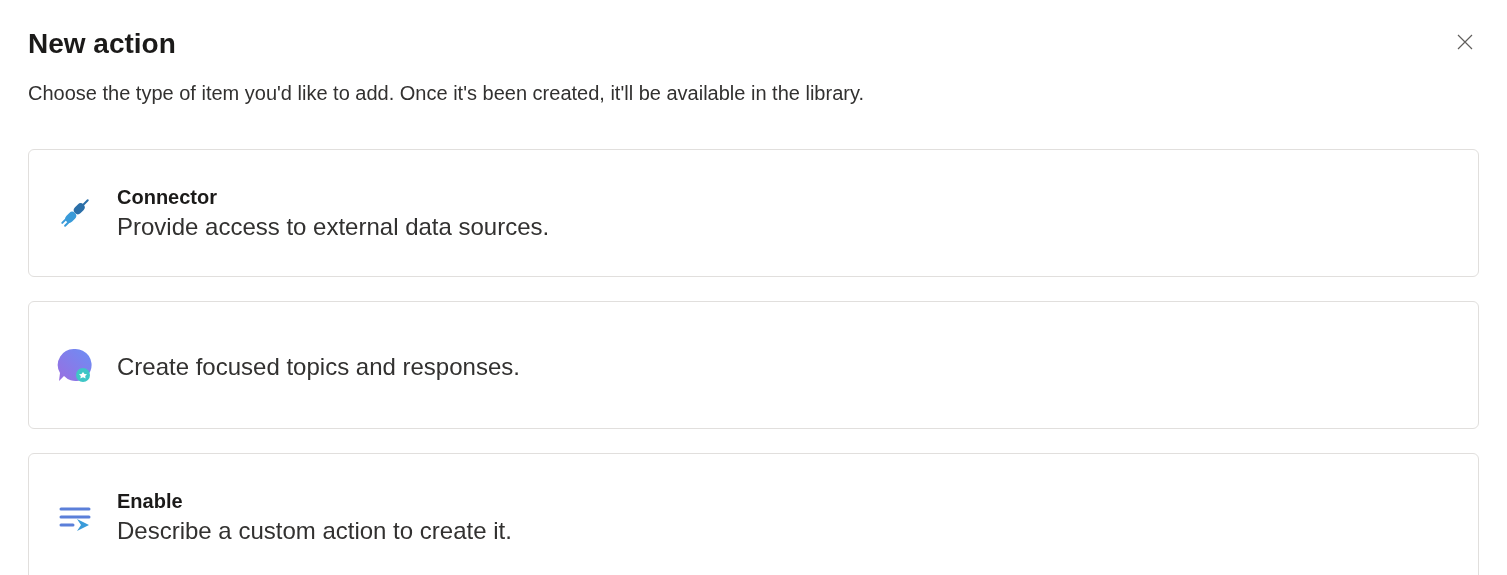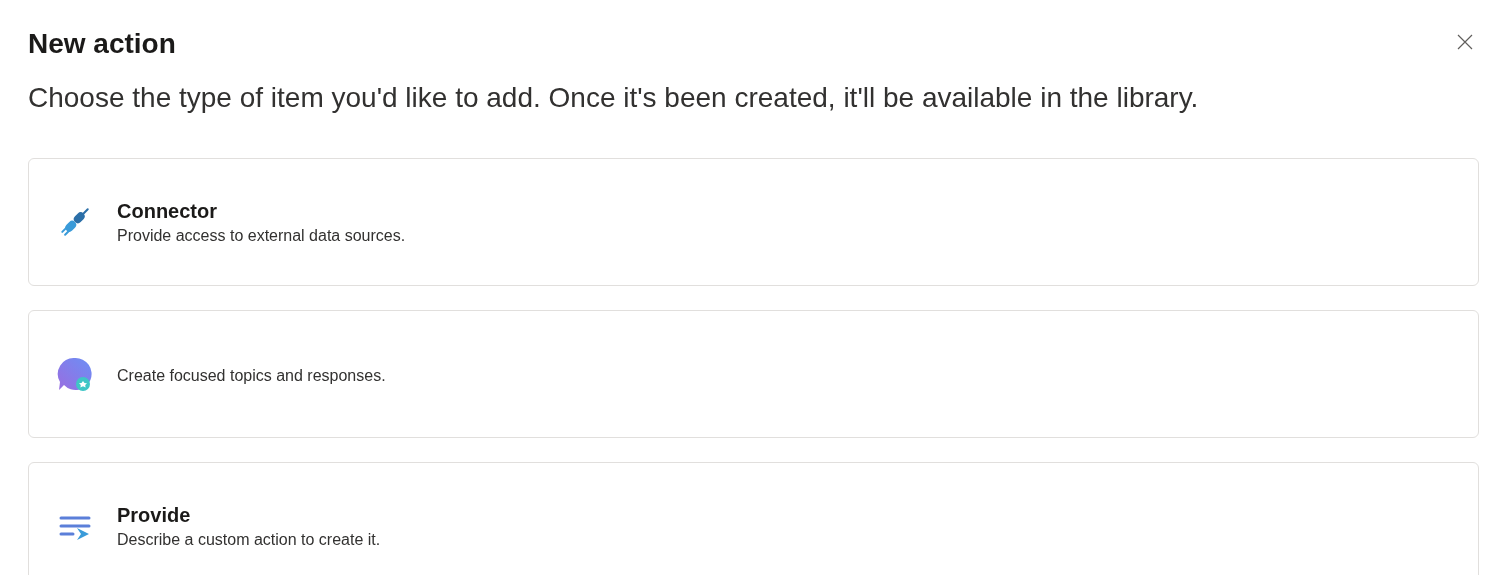--- a/index.html
+++ b/index.html
@@ -27,21 +27,21 @@
       background: none;
       border: none;
       cursor: pointer;
       padding: 4px;
       color: #605e5c;
       display: flex;
       align-items: center;
       justify-content: center;
     }
     .subtitle {
-      font-size: 28px;
+      font-size: 20px;
       color: #323130;
       margin-top: 22px;
       font-weight: 400;
     }
     .cards-grid {
       display: grid;
       grid-template-columns: 1fr;
       gap: 24px;
       margin-top: 44px;
     }
@@ -76,21 +76,21 @@
       font-size: 20px;
       font-weight: 600;
       color: #1b1a19;
     }
     .external-badge {
       display: inline-flex;
       align-items: center;
       justify-content: center;
     }
     .card-desc {
-      font-size: 16px;
+      font-size: 24px;
       font-weight: 400;
       color: #323130;
       margin-top: 4px;
     }
     .footer {
       margin-top: 60px;
     }
     .back-btn {
       border: 1px solid #8a8886;
       background: #ffffff;
@@ -163,21 +163,21 @@
     <div class="card-icon">
       <svg width="44" height="44" viewBox="0 0 44 44">
         <line x1="8" y1="14" x2="36" y2="14" stroke="#5b7fd9" stroke-width="3" stroke-linecap="round"></line>
         <line x1="8" y1="22" x2="36" y2="22" stroke="#5b7fd9" stroke-width="3" stroke-linecap="round"></line>
         <line x1="8" y1="30" x2="20" y2="30" stroke="#5b7fd9" stroke-width="3" stroke-linecap="round"></line>
         <path d="M 24 24 L 36 30 L 24 36 L 28 30 Z" fill="#3a9bd9"></path>
       </svg>
     </div>
     <div class="card-text">
       <div class="card-title-row">
-        <span class="card-title">Provide</span>
+        <span class="card-title">Enable</span>
       </div>
       <div class="card-desc">Describe a custom action to create it.</div>
     </div>
   </div>
 
   <div class="card">
     <div class="card-icon">
       <svg width="44" height="44" viewBox="0 0 44 44">
         <circle cx="32" cy="12" r="6" fill="#4f8bd9"></circle>
         <circle cx="12" cy="32" r="7" fill="#4f8bd9"></circle>

